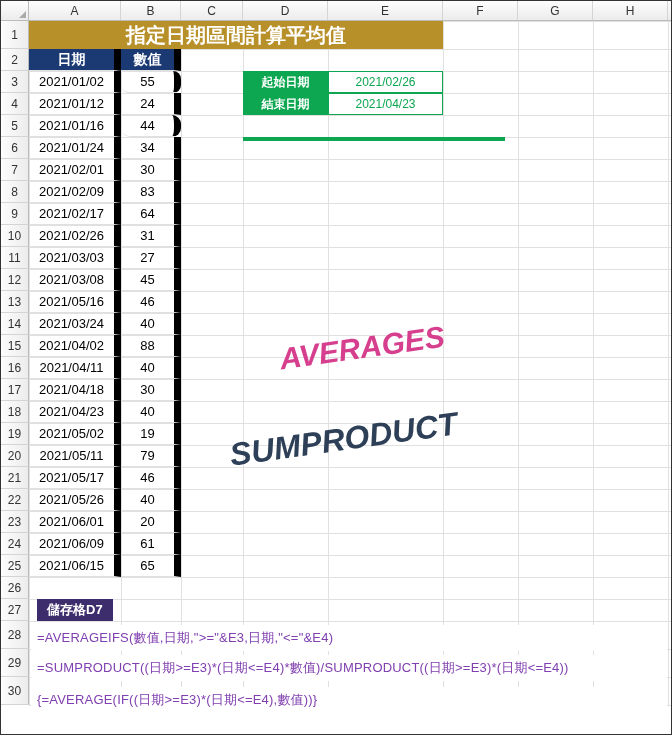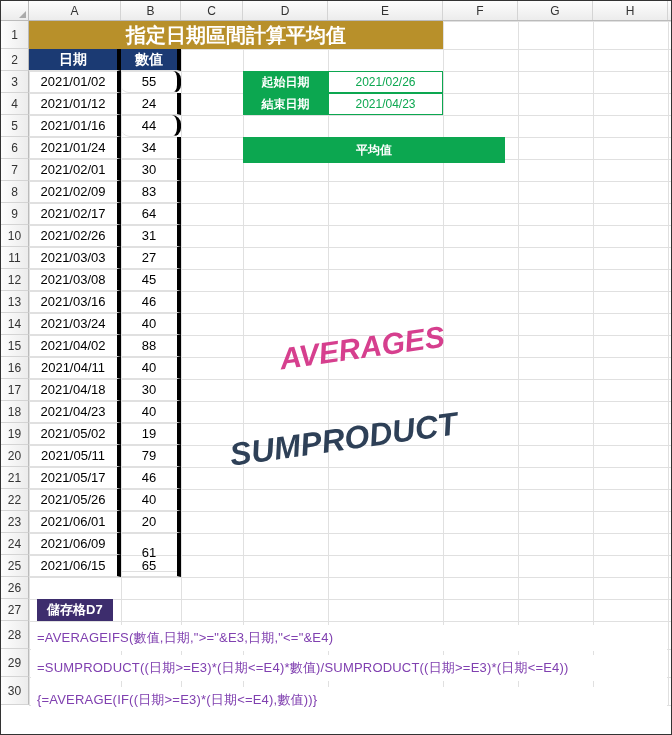--- a/index.html
+++ b/index.html
@@ -7,21 +7,21 @@
 .sheet { position: relative; }
 .colheads { display: flex; height: 20px; background: linear-gradient(#fdfdfd,#ececec); border-bottom: 1px solid #bbb; }
 .rowcol-corner { width: 28px; border-right: 1px solid #bbb; background: linear-gradient(#fdfdfd,#ececec); position: relative; }
 .rowcol-corner::after { content: ""; position: absolute; right: 2px; bottom: 2px; width: 0; height: 0; border-left: 7px solid transparent; border-bottom: 7px solid #aaa; }
 .colhead { text-align: center; line-height: 20px; color: #333; border-right: 1px solid #d4d4d4; font-size: 12px; }
 .colA { width: 92px; } .colB { width: 60px; } .colC { width: 62px; } .colD { width: 85px; } .colE { width: 115px; } .colF { width: 75px; } .colG { width: 75px; } .colH { width: 75px; }
 .rowheads { position: absolute; left: 0; top: 20px; width: 28px; }
 .rowhead { height: 22px; line-height: 22px; text-align: center; color: #333; background: linear-gradient(90deg,#fdfdfd,#ececec); border-bottom: 1px solid #d4d4d4; border-right: 1px solid #bbb; font-size: 12px; }
 .rowhead.tall { height: 28px; line-height: 28px; }
 .grid { position: absolute; left: 28px; top: 20px; right: 0; }
-.cell { position: absolute; border-right: 4px solid #000000; border-bottom: 1px solid #e0e0e0; padding: 0 4px; display: flex; align-items: center; }
+.cell { position: absolute; border-right: 7px solid #000000; border-bottom: 1px solid #e0e0e0; padding: 0 4px; display: flex; align-items: center; }
 .banner { position: absolute; left: 0; top: 0; width: 414px; height: 28px; background: #b8902a; color: #fff; font-size: 20px; font-weight: bold; display: flex; align-items: center; justify-content: center; }
 .hdr { background: #1b3a73; color: #fff; font-weight: bold; justify-content: center; font-size: 14px; }
 .datecell { justify-content: center; font-size: 13px; }
 .valcell { justify-content: center; font-size: 13px; }
 .greenbox { background: #0ca750; color: #fff; justify-content: center; font-weight: bold; border: 1px solid #0ca750; }
 .greentext { color: #0ca750; justify-content: center; border: 1px solid #0ca750; }
 .avgbox { position: absolute; border: 2px solid #0ca750; }
 .avghead { background: #0ca750; color: #fff; text-align: center; height: 22px; line-height: 22px; font-weight: bold; }
 .avgval { color: #0ca750; font-size: 46px; font-weight: 900; text-align: center; height: 96px; line-height: 96px; font-family: Arial Black, Arial, sans-serif; letter-spacing: 1px; }
 .slanted { position: absolute; font-weight: 900; font-style: italic; font-family: Arial Black, Arial, sans-serif; transform: rotate(-8deg); }
@@ -144,21 +144,21 @@
         <div class="cell datecell" style="left: 0px; top: 160px; width: 92px; height: 22px;">2021/02/09</div>
         <div class="cell valcell" style="left: 92px; top: 160px; width: 60px; height: 22px;">83</div>
         <div class="cell datecell" style="left: 0px; top: 182px; width: 92px; height: 22px;">2021/02/17</div>
         <div class="cell valcell" style="left: 92px; top: 182px; width: 60px; height: 22px;">64</div>
         <div class="cell datecell" style="left: 0px; top: 204px; width: 92px; height: 22px;">2021/02/26</div>
         <div class="cell valcell" style="left: 92px; top: 204px; width: 60px; height: 22px;">31</div>
         <div class="cell datecell" style="left: 0px; top: 226px; width: 92px; height: 22px;">2021/03/03</div>
         <div class="cell valcell" style="left: 92px; top: 226px; width: 60px; height: 22px;">27</div>
         <div class="cell datecell" style="left: 0px; top: 248px; width: 92px; height: 22px;">2021/03/08</div>
         <div class="cell valcell" style="left: 92px; top: 248px; width: 60px; height: 22px;">45</div>
-        <div class="cell datecell" style="left: 0px; top: 270px; width: 92px; height: 22px;">2021/03/16</div>
+        <div class="cell datecell" style="left: 0px; top: 270px; width: 92px; height: 22px;">2021/05/16</div>
         <div class="cell valcell" style="left: 92px; top: 270px; width: 60px; height: 22px;">46</div>
         <div class="cell datecell" style="left: 0px; top: 292px; width: 92px; height: 22px;">2021/03/24</div>
         <div class="cell valcell" style="left: 92px; top: 292px; width: 60px; height: 22px;">40</div>
         <div class="cell datecell" style="left: 0px; top: 314px; width: 92px; height: 22px;">2021/04/02</div>
         <div class="cell valcell" style="left: 92px; top: 314px; width: 60px; height: 22px;">88</div>
         <div class="cell datecell" style="left: 0px; top: 336px; width: 92px; height: 22px;">2021/04/11</div>
         <div class="cell valcell" style="left: 92px; top: 336px; width: 60px; height: 22px;">40</div>
         <div class="cell datecell" style="left: 0px; top: 358px; width: 92px; height: 22px;">2021/04/18</div>
         <div class="cell valcell" style="left: 92px; top: 358px; width: 60px; height: 22px;">30</div>
         <div class="cell datecell" style="left: 0px; top: 380px; width: 92px; height: 22px;">2021/04/23</div>
@@ -167,32 +167,31 @@
         <div class="cell valcell" style="left: 92px; top: 402px; width: 60px; height: 22px;">19</div>
         <div class="cell datecell" style="left: 0px; top: 424px; width: 92px; height: 22px;">2021/05/11</div>
         <div class="cell valcell" style="left: 92px; top: 424px; width: 60px; height: 22px;">79</div>
         <div class="cell datecell" style="left: 0px; top: 446px; width: 92px; height: 22px;">2021/05/17</div>
         <div class="cell valcell" style="left: 92px; top: 446px; width: 60px; height: 22px;">46</div>
         <div class="cell datecell" style="left: 0px; top: 468px; width: 92px; height: 22px;">2021/05/26</div>
         <div class="cell valcell" style="left: 92px; top: 468px; width: 60px; height: 22px;">40</div>
         <div class="cell datecell" style="left: 0px; top: 490px; width: 92px; height: 22px;">2021/06/01</div>
         <div class="cell valcell" style="left: 92px; top: 490px; width: 60px; height: 22px;">20</div>
         <div class="cell datecell" style="left: 0px; top: 512px; width: 92px; height: 22px;">2021/06/09</div>
-        <div class="cell valcell" style="left: 92px; top: 512px; width: 60px; height: 39px;">61</div>
+        <div class="cell valcell" style="left: 92px; top: 512px; width: 60px; height: 22px;">61</div>
         <div class="cell datecell" style="left: 0px; top: 534px; width: 92px; height: 22px;">2021/06/15</div>
         <div class="cell valcell" style="left: 92px; top: 534px; width: 60px; height: 22px;">65</div>
       </div>
 
     <div class="cell greenbox" style="left:214px;top:50px;width:85px;height:22px">起始日期</div>
     <div class="cell greentext" style="left:299px;top:50px;width:115px;height:22px">2021/02/26</div>
     <div class="cell greenbox" style="left:214px;top:72px;width:85px;height:22px">結束日期</div>
     <div class="cell greentext" style="left:299px;top:72px;width:115px;height:22px">2021/04/23</div>
 
     <div class="avgbox" style="left:214px;top:116px;width:262px;">
-      <div class="avghead">平均值</div>
     </div>
 
     <div class="slanted pink" style="left:250px;top:310px">AVERAGES</div>
     <div class="slanted darkb" style="left:200px;top:400px">SUMPRODUCT</div>
 
     <div class="cellref" style="left:8px;top:578px">儲存格D7</div>
 
     <div class="formula" style="left:2px;top:604px;width:636px">=AVERAGEIFS(數值,日期,"&gt;="&amp;E3,日期,"&lt;="&amp;E4)</div>
     <div class="formula" style="left:2px;top:634px;width:636px">=SUMPRODUCT((日期&gt;=E3)*(日期&lt;=E4)*數值)/SUMPRODUCT((日期&gt;=E3)*(日期&lt;=E4))</div>
     <div class="formula" style="left:2px;top:666px;width:636px">{=AVERAGE(IF((日期&gt;=E3)*(日期&lt;=E4),數值))}</div>

